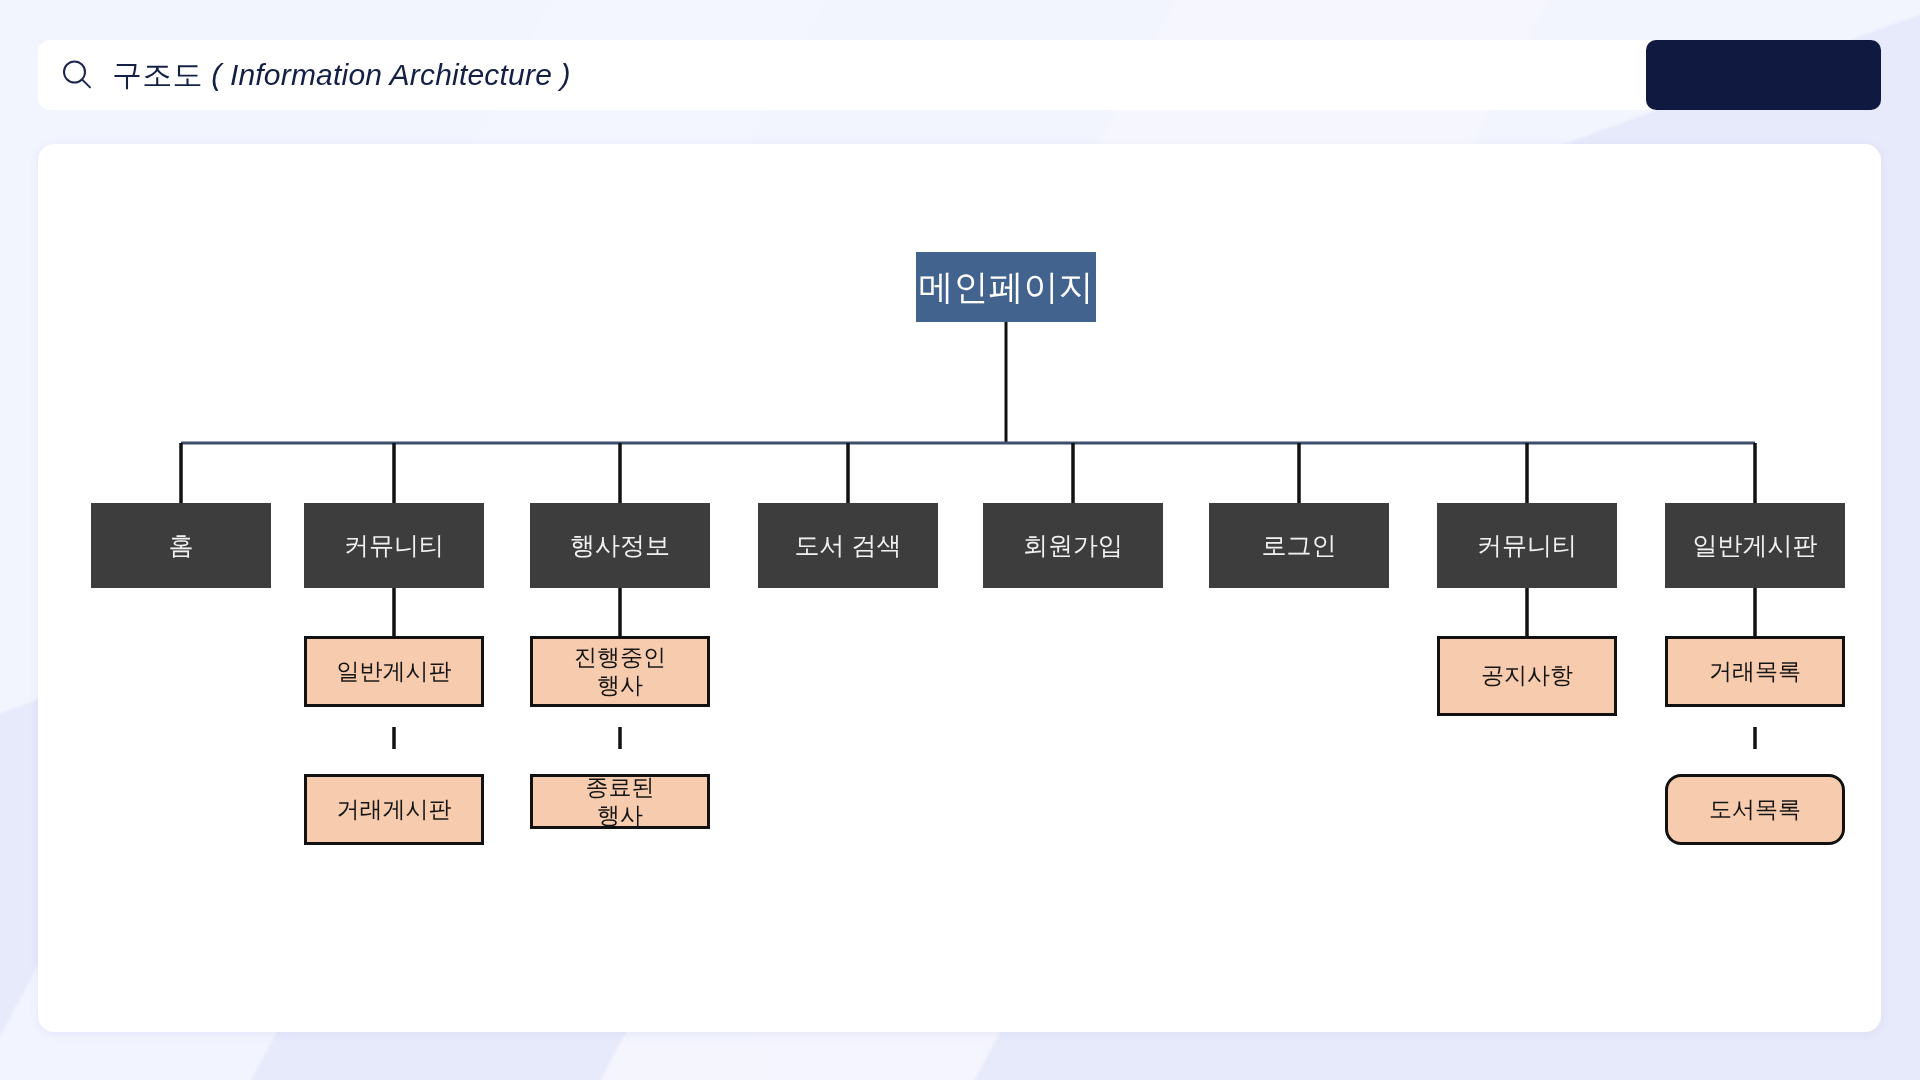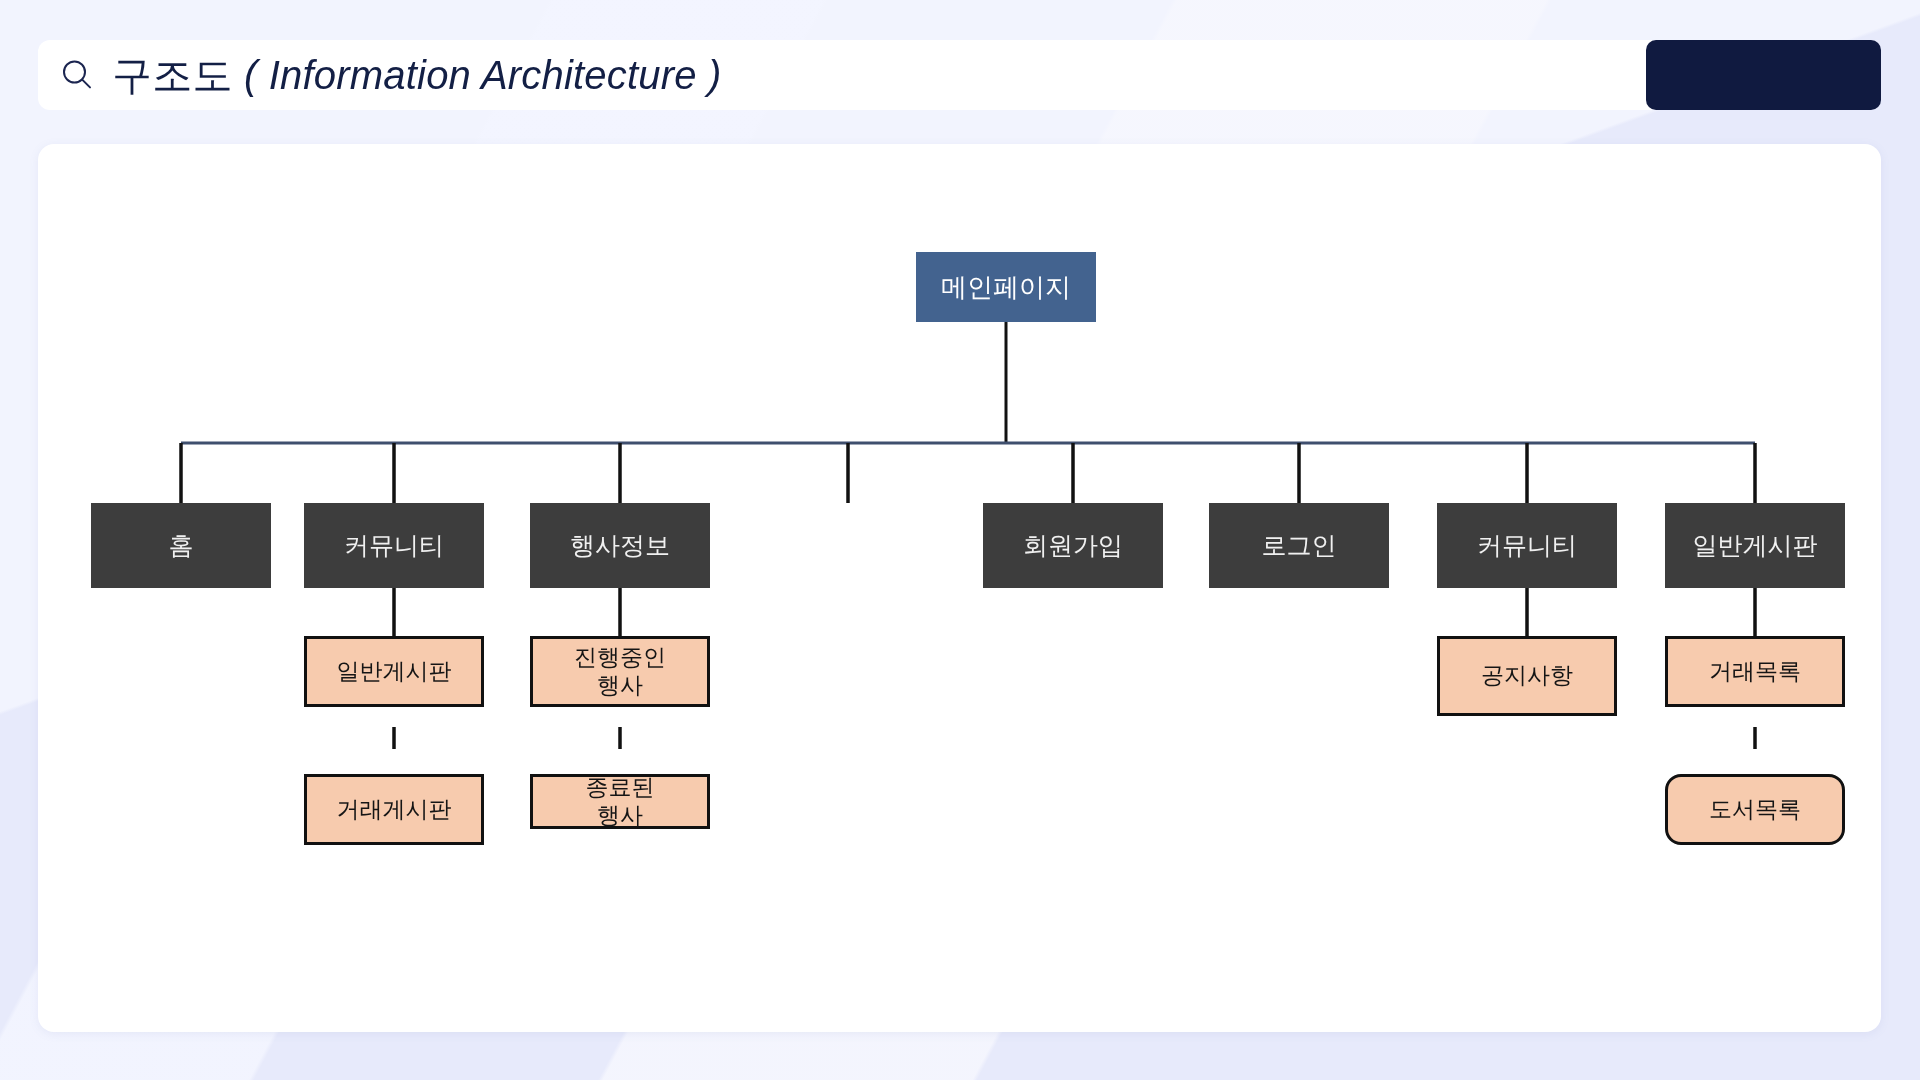--- a/index.html
+++ b/index.html
@@ -74,21 +74,21 @@
     box-sizing: border-box;
   }
   #search-icon {
     width: 34px;
     height: 34px;
     flex: 0 0 auto;
     margin-right: 18px;
     display: block;
   }
   #title-text {
-    font-size: 40px;
+    font-size: 30px;
     color: #131f45;
     letter-spacing: 0.2px;
     white-space: nowrap;
   }
   #title-text .ko { font-style: normal; }
   #title-text .en { font-style: italic; font-weight: 500; }
   #header-action-block {
     flex: 0 0 235px;
     background: #101a40;
     border-radius: 10px;
@@ -130,21 +130,21 @@
     align-items: center;
     justify-content: center;
     text-align: center;
     z-index: 2;
     line-height: 1.18;
     white-space: pre-line;
   }
   .node-root {
     background: #43638f;
     color: #ffffff;
-    font-size: 26px;
+    font-size: 35px;
   }
   .node-l1 {
     background: #3d3d3d;
     color: #f0f0f0;
     font-size: 25px;
   }
   .node-l2 {
     background: #f7cbae;
     color: #151515;
     font-size: 23px;
@@ -200,20 +200,21 @@
     </svg>
 
     <div class="node node-root" style="left:878px; top:108px; width:180px; height:70px;">메인페이지</div>
 
     <div class="node node-l1" style="left:53px; top:359px; width:180px; height:85px;">홈</div>
 
     <div class="node node-l1" style="left:266px; top:359px; width:180px; height:85px;">커뮤니티</div>
 
     <div class="node node-l1" style="left:492px; top:359px; width:180px; height:85px;">행사정보</div>
 
+    <div class="node node-l1" style="left:720px; top:359px; width:180px; height:85px;">도서 검색</div>
 
     <div class="node node-l1" style="left:945px; top:359px; width:180px; height:85px;">회원가입</div>
 
     <div class="node node-l1" style="left:1171px; top:359px; width:180px; height:85px;">로그인</div>
 
     <div class="node node-l1" style="left:1399px; top:359px; width:180px; height:85px;">커뮤니티</div>
 
     <div class="node node-l1" style="left:1627px; top:359px; width:180px; height:85px;">일반게시판</div>
 
     <div class="node node-l2" style="left:266px; top:492px; width:180px; height:71px;">일반게시판</div>

